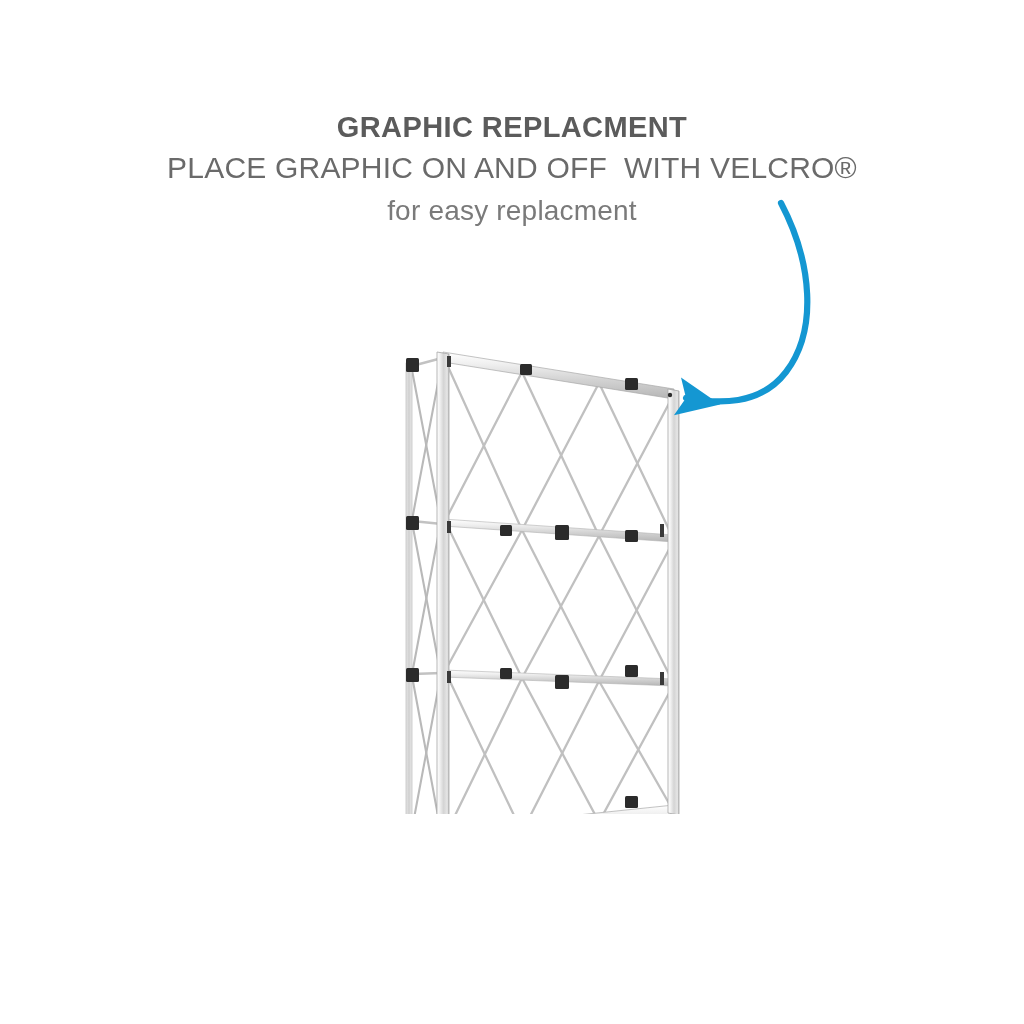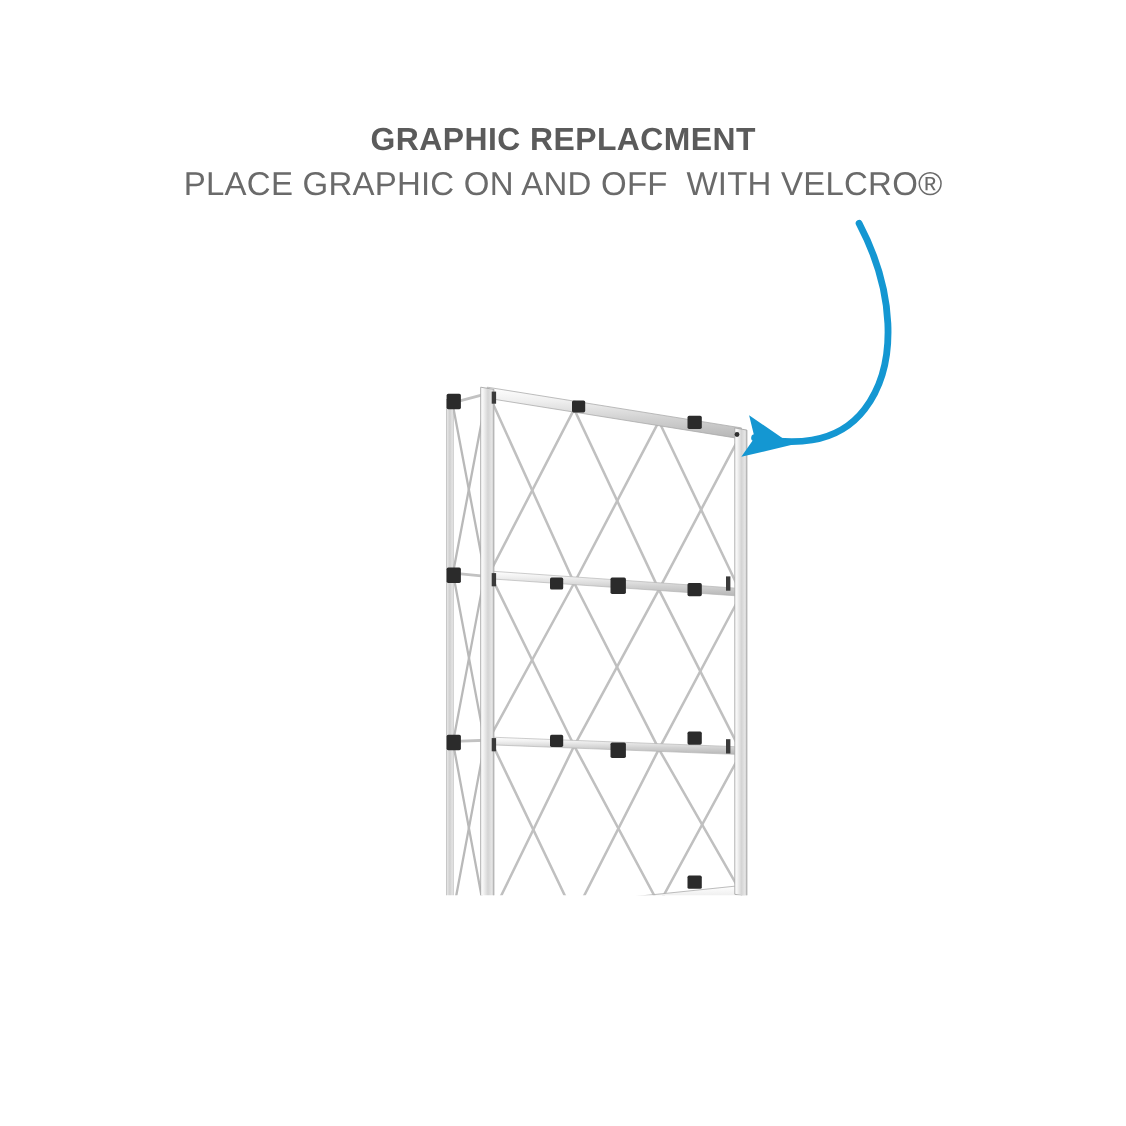--- a/index.html
+++ b/index.html
@@ -194,15 +194,16 @@
 
       <circle cx="670" cy="395" r="2.2" fill="#2e2e2e"></circle>
 
       <path d="M781,203 C 812,262 818,330 786,372 C 760,406 718,404 686,398" fill="none" stroke="#1497d2" stroke-width="6.2" stroke-linecap="round" marker-end="url(#arrowHead)"></path>
     </svg>
   </div>
 
   <div class="caption">
     <div class="caption-title">GRAPHIC REPLACMENT</div>
     <div class="caption-sub">PLACE GRAPHIC ON AND OFF  WITH VELCRO®</div>
+    <div class="caption-sub2">for easy replacment</div>
   </div>
 
 </div>
 
 </body></html>

